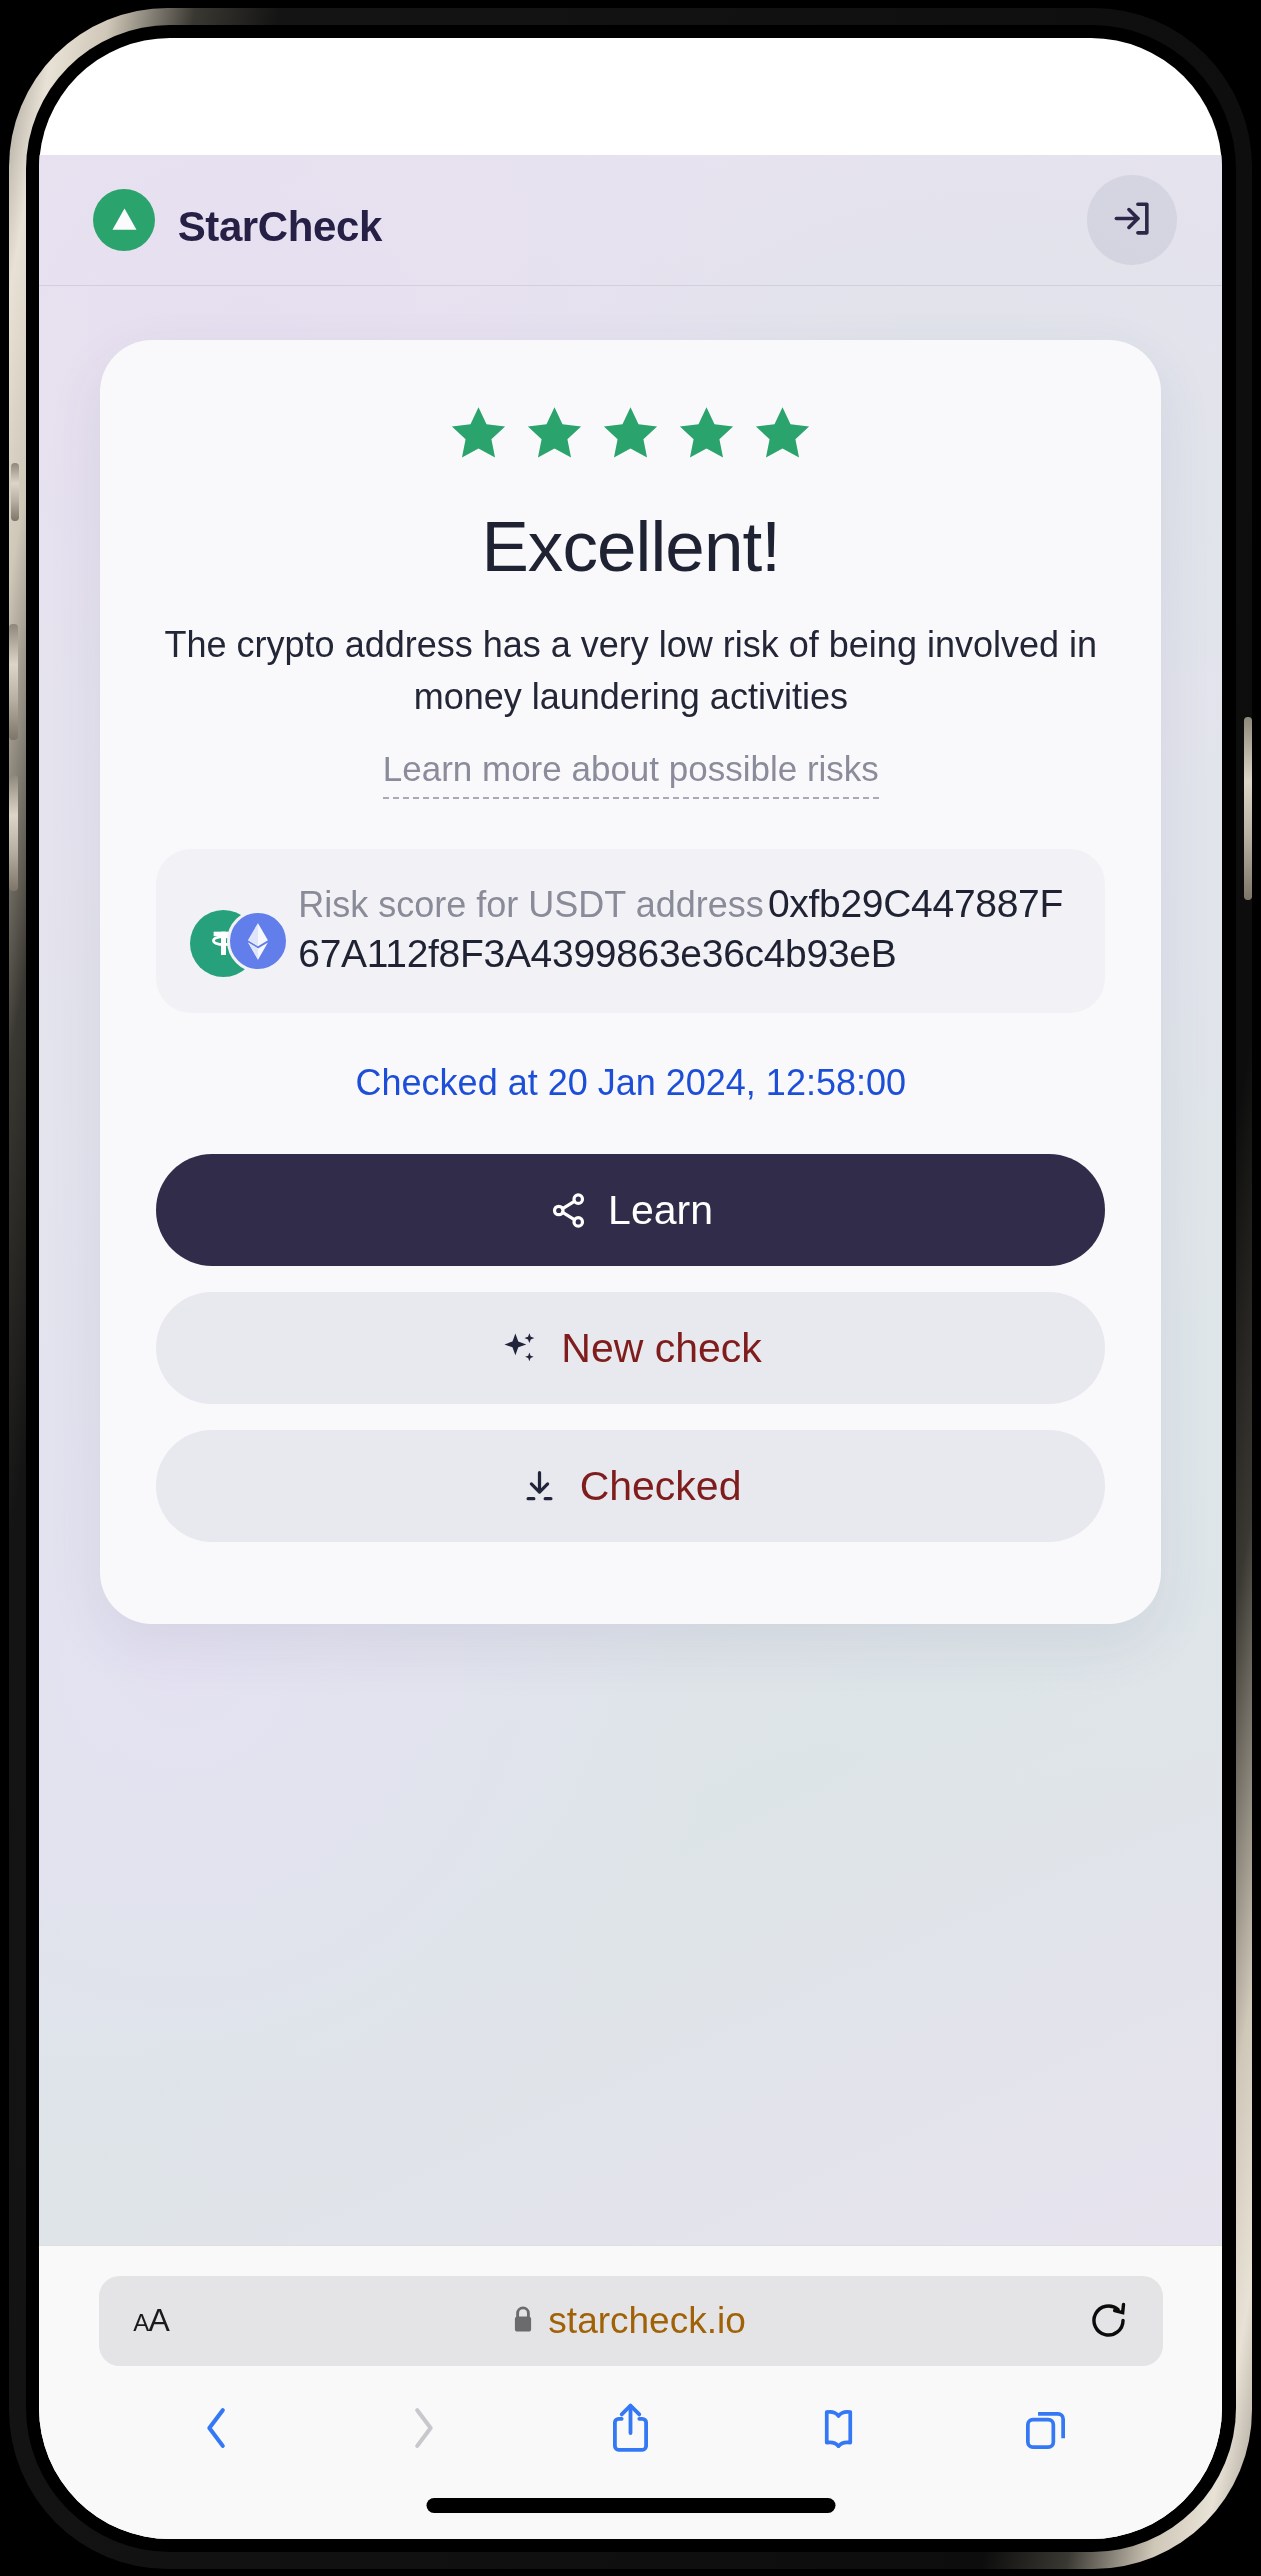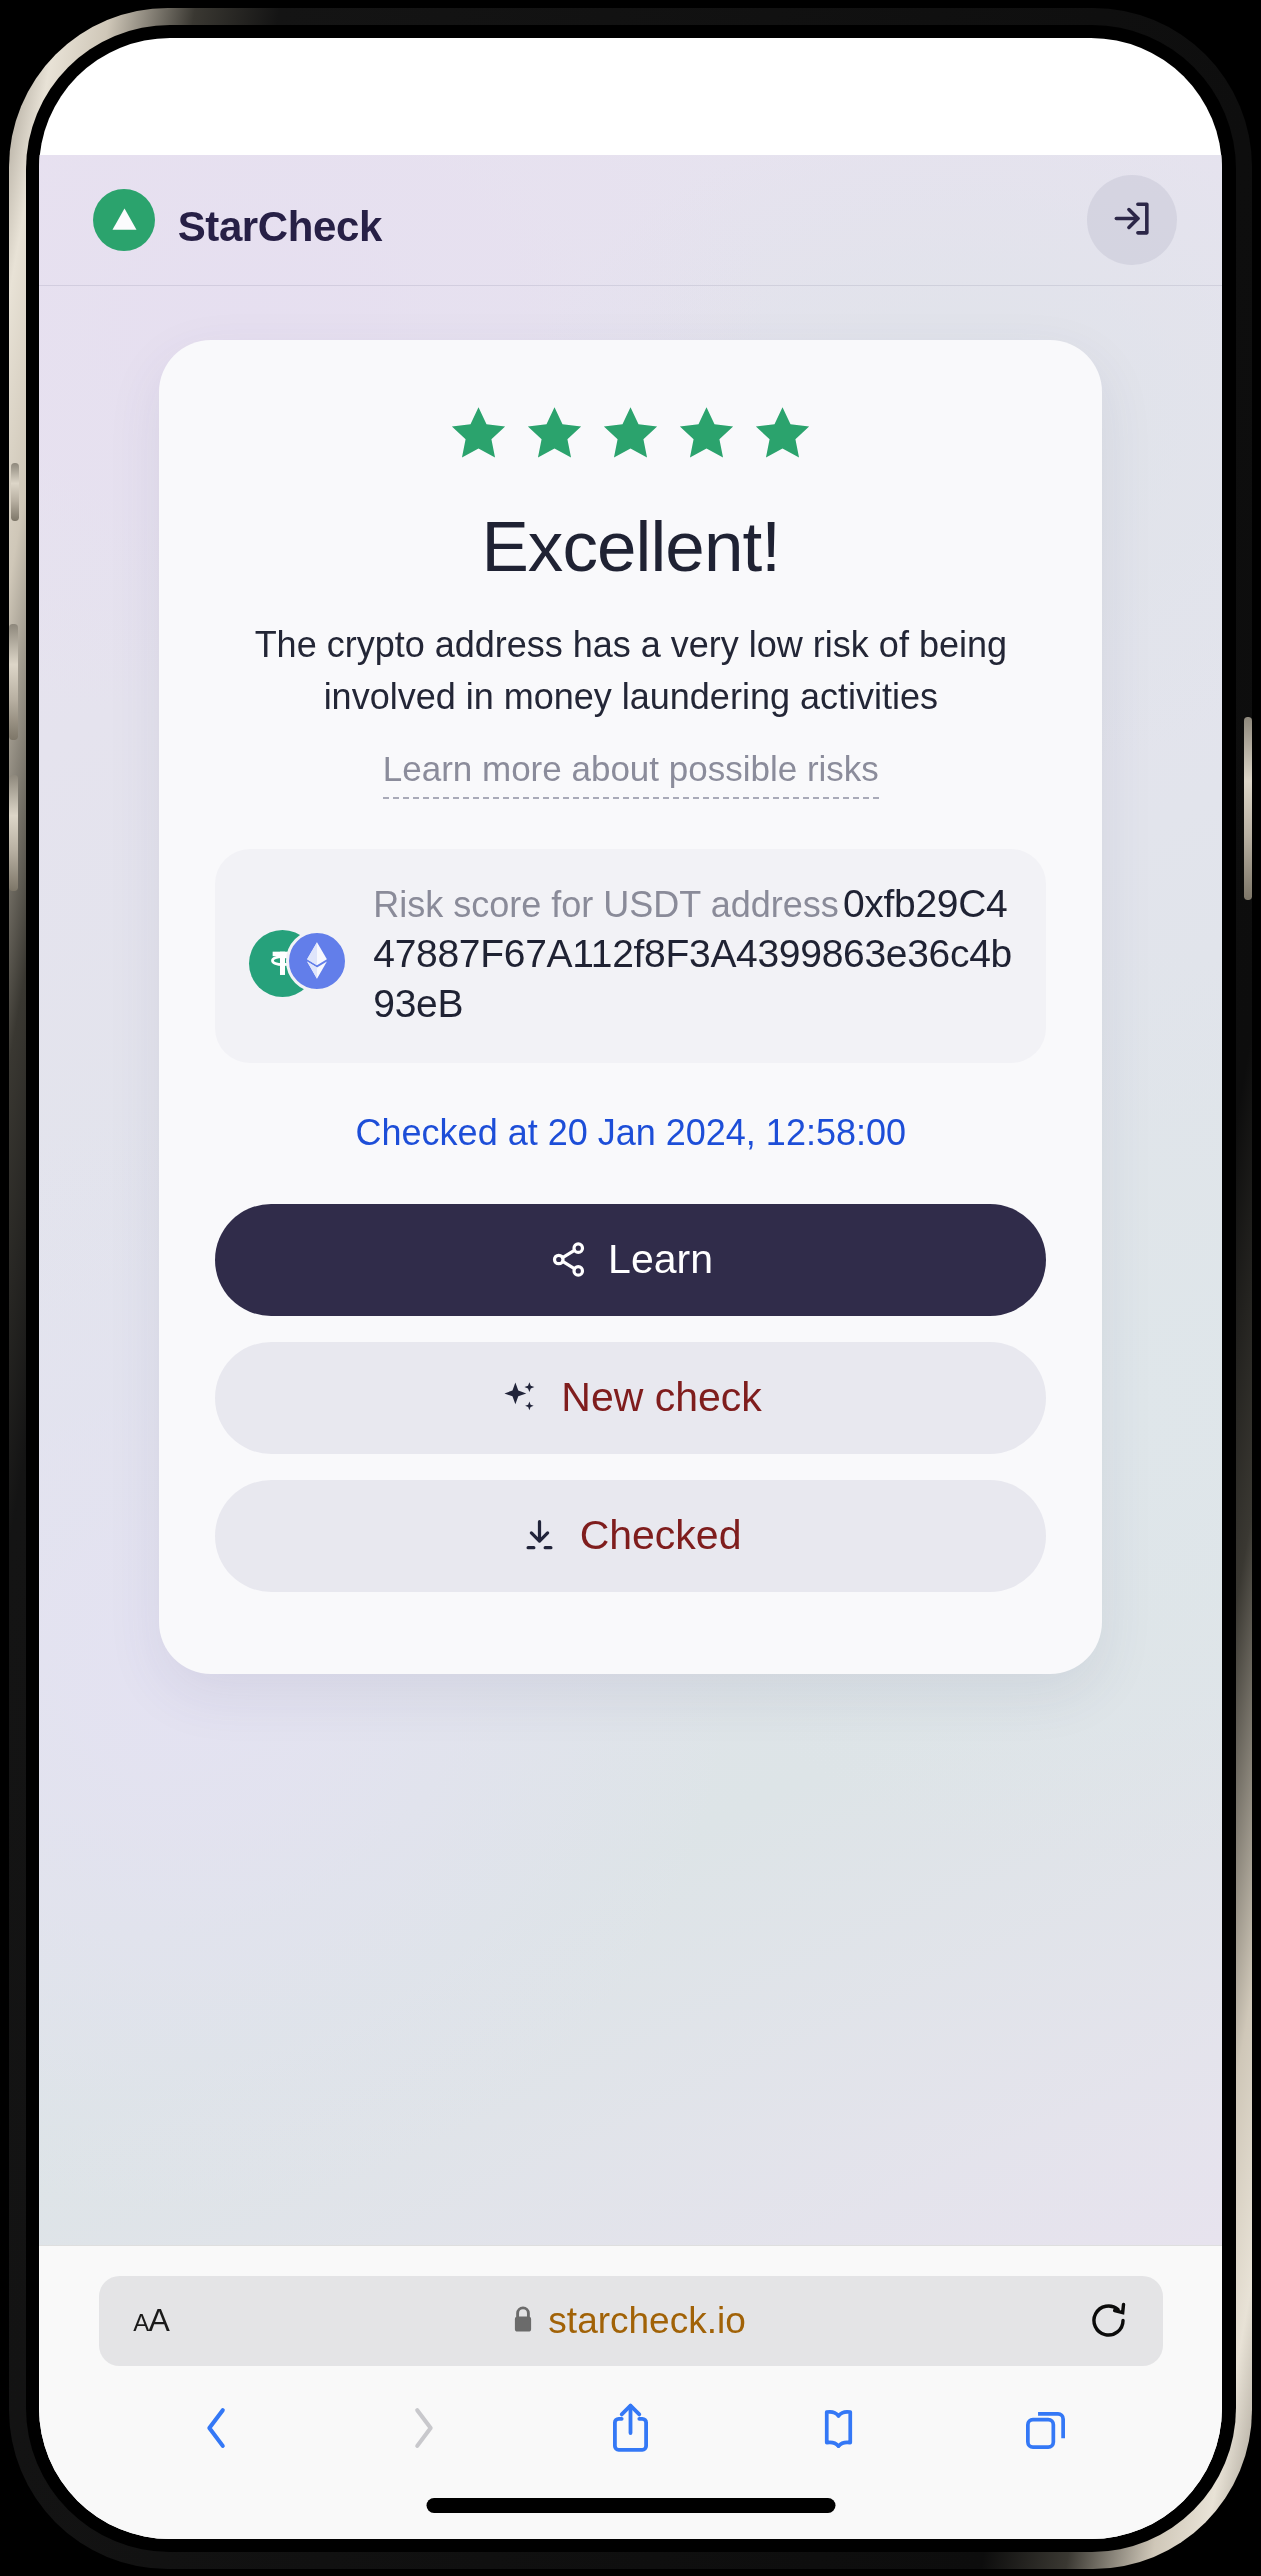--- a/index.html
+++ b/index.html
@@ -151,21 +151,21 @@
     width: 90px; height: 90px; border-radius: 50%;
     background: rgba(200,200,215,.55);
     display: flex; align-items: center; justify-content: center;
     border: none; cursor: pointer;
   }
 
   
   #result-card {
     position: relative;
     margin: 54px auto 0;
-    width: 943px;
+    width: 1061px;
     background: #f9f9fb;
     border-radius: 52px;
     padding: 63px 0 56px;
     box-shadow: 0 20.5px 56px rgba(70,70,110,.09);
     text-align: center;
   }
   #stars {
     display: flex; justify-content: center; gap: 13px;
     margin-bottom: 41px;
   }
@@ -189,21 +189,21 @@
     padding-bottom: 8.4px;
     cursor: pointer;
   }
 
   
   #address-pill {
     margin: 50px 56px 0;
     background: #f2f2f6;
     border-radius: 35px;
     padding: 30px 34px 34px;
-    display: flex; align-items: center; gap: 40px;
+    display: flex; align-items: flex-end; gap: 24px;
     text-align: left;
     cursor: pointer;
   }
   #coin-icons { position: relative; width: 84px; height: 69px; flex: none; margin-top: 20.5px; }
   #coin-usdt {
     position: absolute; left: 0; top: 0;
     width: 67px; height: 67px; border-radius: 50%;
     background: #26a17b;
     display: flex; align-items: center; justify-content: center;
   }

